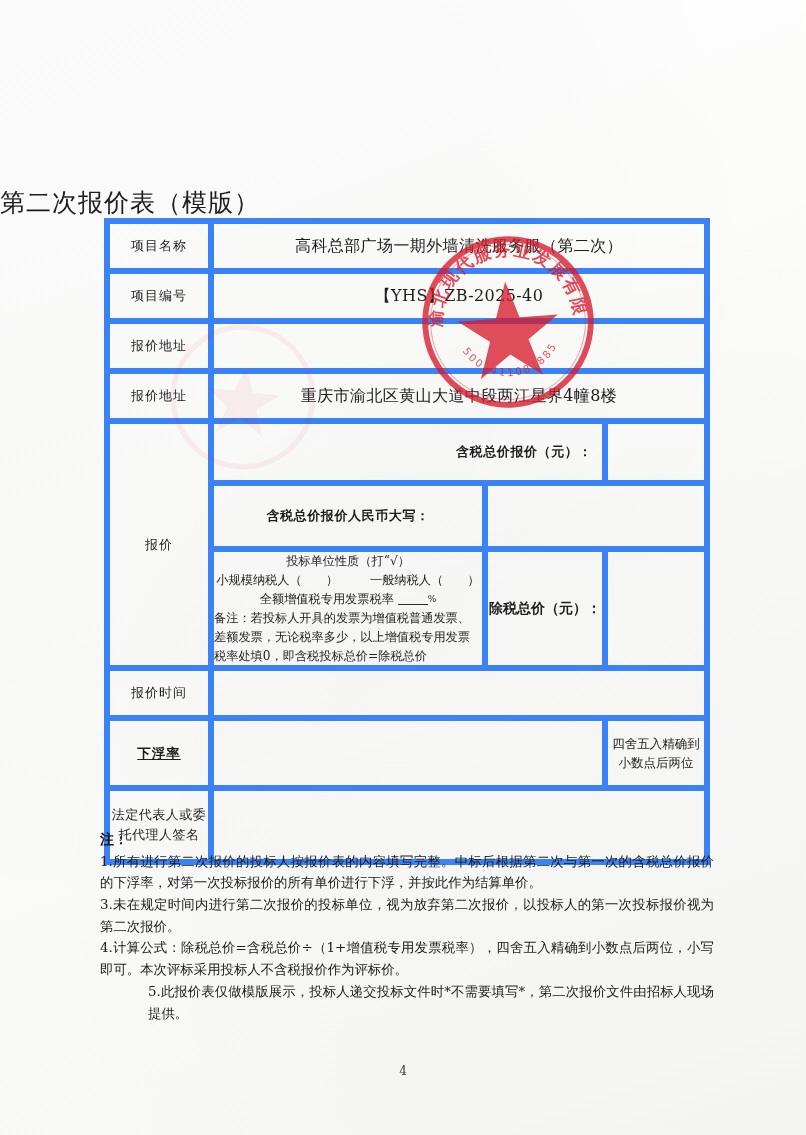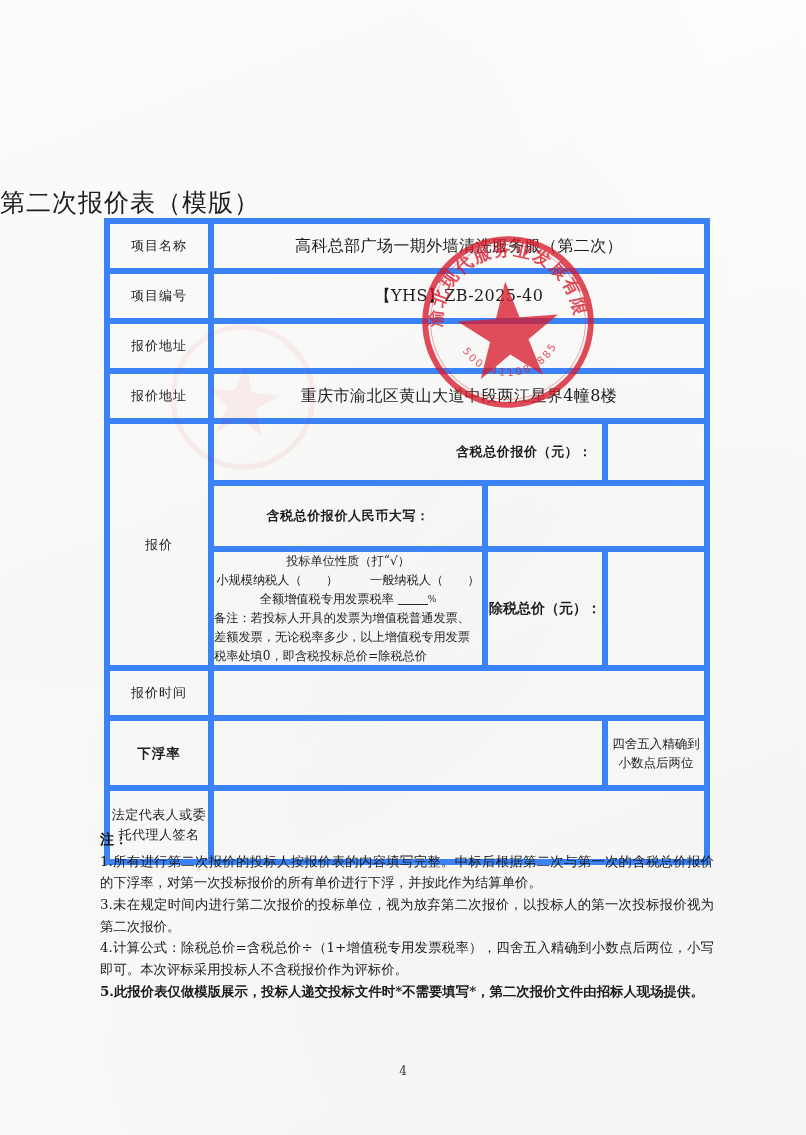--- a/index.html
+++ b/index.html
@@ -133,21 +133,21 @@
     left: 100px;
     top: 828px;
     width: 614px;
     font-size: 13.4px;
     line-height: 1.62;
     color: #1a1a1a;
     text-align: justify;
   }
   .notes .n-head { font-weight: bold; font-size: 14px; }
   .notes p { margin: 0; }
-  .notes p.bold-item { font-weight: bold; }
+  .notes p.bold-item { font-weight: normal; margin-left: 48px; }
 
   
   .page-num {
     position: absolute;
     left: 0;
     top: 1064px;
     width: 806px;
     text-align: center;
     font-size: 12px;
     color: #3a3a3a;
@@ -247,21 +247,21 @@
         <td class="vert-mid">除税总价（元）：</td>
         <td class="val-center">&nbsp;</td>
       </tr>
 
       <tr>
         <td class="lbl cell-pad r-h44">报价时间</td>
         <td class="val-center cell-pad" colspan="4">&nbsp;</td>
       </tr>
 
       <tr>
-        <td class="bold-lbl cell-pad" style="height:64px;">下浮率</td>
+        <td class="bold-lbl cell-pad" style="height:64px;text-decoration:underline;">下浮率</td>
         <td class="val-center" colspan="3">&nbsp;</td>
         <td class="small-note">四舍五入精确到小数点后两位</td>
       </tr>
 
       <tr>
         <td class="sign-lbl" style="height:68px;">法定代表人或委托代理人签名</td>
         <td class="val-center" colspan="4">&nbsp;</td>
       </tr>
 
     </tbody>

